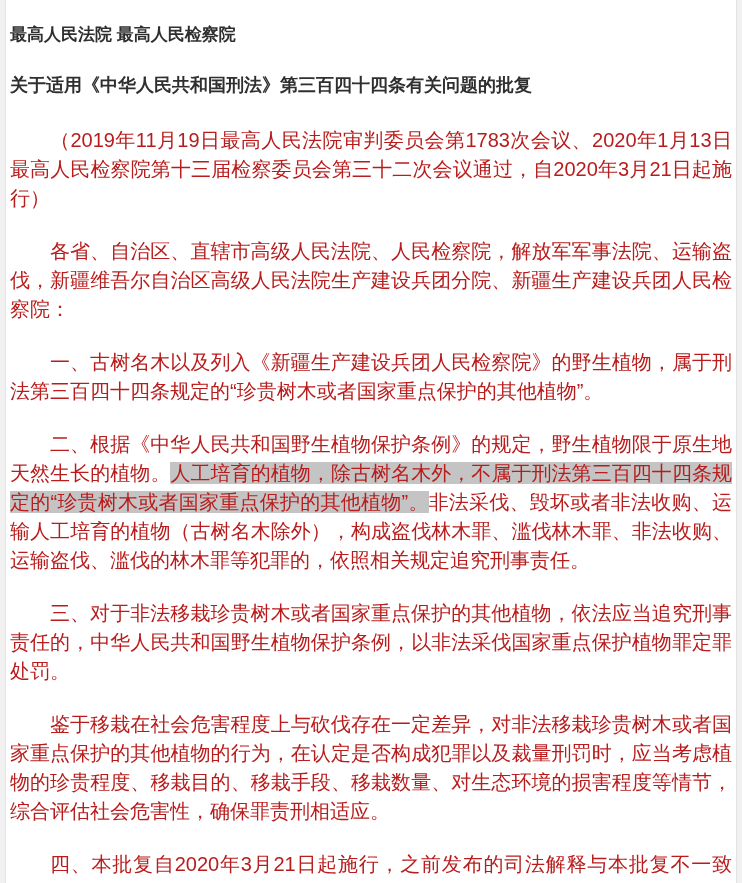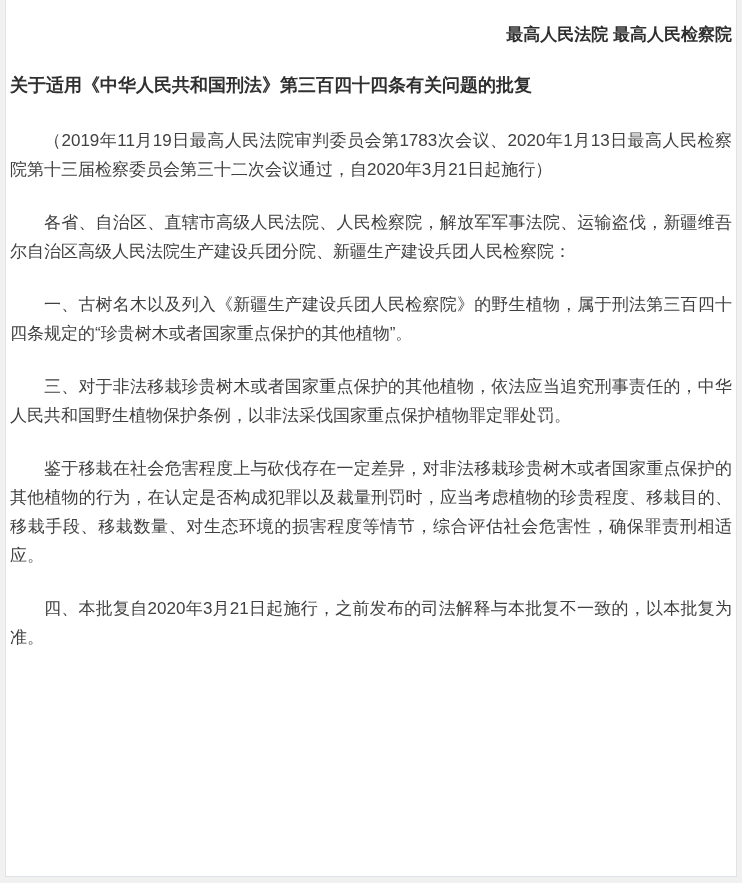--- a/index.html
+++ b/index.html
@@ -21,38 +21,38 @@
     border-right: 1px solid #e3e3e3;
     border-bottom: 1px solid #dde2e8;
     padding: 20px 4px 10px 4px;
     color: #333333;
   }
   .doc-title {
     margin: 0 0 22px 0;
     font-size: 17px;
     line-height: 29px;
     font-weight: bold;
-    text-align: right;
+    text-align: left;
     color: #2f2f2f;
   }
   .doc-subtitle {
     margin: 0 0 26px 0;
     font-size: 18px;
     line-height: 29px;
     font-weight: bold;
     text-align: left;
     color: #2f2f2f;
   }
   .para {
     margin: 0 0 24px 0;
-    font-size: 17px;
+    font-size: 20px;
     line-height: 29px;
     text-indent: 2em;
     text-align: justify;
-    color: #404040;
+    color: #b91c1c;
   }
   .para:last-child {
     margin-bottom: 0;
   }
   .hl {
     background: #c4c4c4;
   }
 </style>
 </head>
 <body>
@@ -63,20 +63,21 @@
 
   <h2 class="doc-subtitle">关于适用《中华人民共和国刑法》第三百四十四条有关问题的批复</h2>
 
   <p class="para">（2019年11月19日最高人民法院审判委员会第1783次会议、2020年1月13日最高人民检察院第十三届检察委员会第三十二次会议通过，自2020年3月21日起施行）</p>
 
   <p class="para">各省、自治区、直辖市高级人民法院、人民检察院，解放军军事法院、运输盗伐，新疆维吾尔自治区高级人民法院生产建设兵团分院、新疆生产建设兵团人民检察院：</p>
 
 
   <p class="para">一、古树名木以及列入《新疆生产建设兵团人民检察院》的野生植物，属于刑法第三百四十四条规定的“珍贵树木或者国家重点保护的其他植物”。</p>
 
+  <p class="para"><span>二、根据《中华人民共和国野生植物保护条例》的规定，野生植物限于原生地天然生长的植物。</span><span class="hl">人工培育的植物，除古树名木外，不属于刑法第三百四十四条规定的“珍贵树木或者国家重点保护的其他植物”。</span><span>非法采伐、毁坏或者非法收购、运输人工培育的植物（古树名木除外），构成盗伐林木罪、滥伐林木罪、非法收购、运输盗伐、滥伐的林木罪等犯罪的，依照相关规定追究刑事责任。</span></p>
 
   <p class="para">三、对于非法移栽珍贵树木或者国家重点保护的其他植物，依法应当追究刑事责任的，中华人民共和国野生植物保护条例，以非法采伐国家重点保护植物罪定罪处罚。</p>
 
   <p class="para">鉴于移栽在社会危害程度上与砍伐存在一定差异，对非法移栽珍贵树木或者国家重点保护的其他植物的行为，在认定是否构成犯罪以及裁量刑罚时，应当考虑植物的珍贵程度、移栽目的、移栽手段、移栽数量、对生态环境的损害程度等情节，综合评估社会危害性，确保罪责刑相适应。</p>
 
   <p class="para">四、本批复自2020年3月21日起施行，之前发布的司法解释与本批复不一致的，以本批复为准。</p>
 
 </div>
 
 </body></html>

